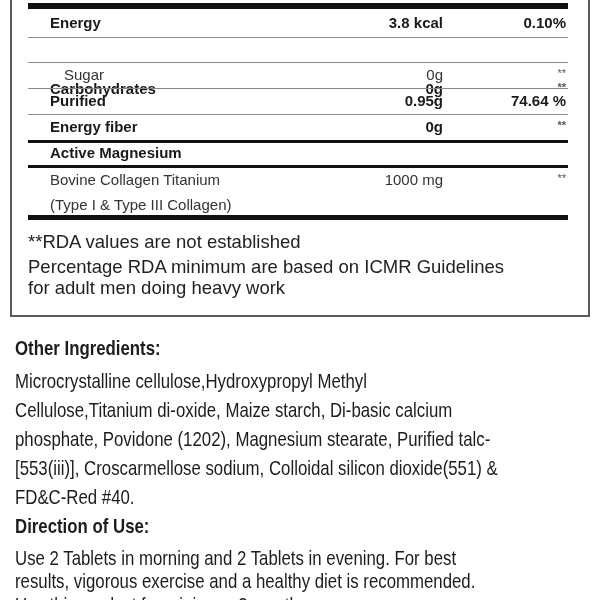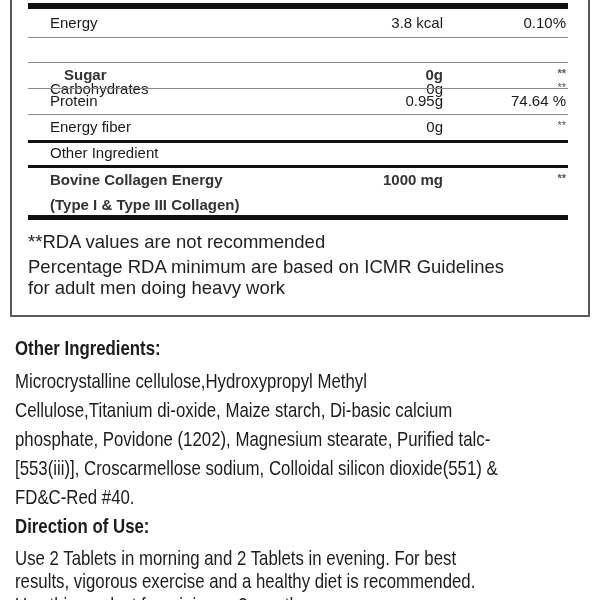--- a/index.html
+++ b/index.html
@@ -6,22 +6,22 @@
   body { width:600px; height:600px; overflow:hidden; background:#fff; position:relative; color:#1a1a1a; font-family:"Liberation Sans", sans-serif; }
   .panel { position:absolute; left:10px; top:-10px; width:576px; height:325px; border:2px solid #5a5a5a; border-top:none; box-sizing:content-box; }
   .bar { position:absolute; left:28px; width:540px; background:#111; }
   .hline { position:absolute; left:28px; width:540px; background:#8a8a8a; height:1px; }
   .hline.med { background:#111; height:3px; }
   .row { position:absolute; left:28px; width:540px; height:24px; font-size:15px; line-height:24px; }
   .row .name { position:absolute; left:22px; top:0; white-space:nowrap; }
   .row .val { position:absolute; right:125px; top:0; text-align:center; white-space:nowrap; }
   .row .pct { position:absolute; right:2px; top:0; text-align:center; white-space:nowrap; }
   .row .pct.ast { font-size:11px; color:#555; letter-spacing:0px; top:-2px; }
-  .b { font-weight:normal; }
-  .reg { font-weight:bold; color:#333; }
+  .b { font-weight:bold; }
+  .reg { font-weight:normal; color:#333; }
   .indent { left:36px !important; }
   .note { position:absolute; left:28px; font-size:18.5px; line-height:25px; color:#222; white-space:nowrap; }
   .cond { font-family:"Liberation Sans", sans-serif; transform-origin:0 0; transform:scaleX(0.80); white-space:nowrap; position:absolute; left:15px; color:#1c1c1c; }
   .h2 { font-weight:bold; font-size:21px; }
   .body-line { font-size:21px; }
 </style>
 </head>
 <body>
 
 <div class="panel"></div>
@@ -43,50 +43,50 @@
 <div class="hline" style="top:62px;"></div>
 
 <div class="row reg" style="top:63px;">
   <span class="name indent">Sugar</span>
   <span class="val">0g</span>
   <span class="pct ast">**</span>
 </div>
 <div class="hline" style="top:88px;"></div>
 
 <div class="row b" style="top:89px;">
-  <span class="name">Protein</span>
+  <span class="name">Purified</span>
   <span class="val">0.95g</span>
   <span class="pct">74.64 %</span>
 </div>
 <div class="hline" style="top:114px;"></div>
 
 <div class="row b" style="top:115px;">
   <span class="name">Energy fiber</span>
   <span class="val">0g</span>
   <span class="pct ast">**</span>
 </div>
 <div class="hline med" style="top:140px;"></div>
 
 <div class="row b" style="top:141px;">
-  <span class="name">Other Ingredient</span>
+  <span class="name">Active Magnesium</span>
 </div>
 <div class="hline med" style="top:165px;"></div>
 
 <div class="row reg" style="top:168px;">
-  <span class="name">Bovine Collagen Energy</span>
+  <span class="name">Bovine Collagen Titanium</span>
   <span class="val">1000 mg</span>
   <span class="pct ast">**</span>
 </div>
 <div class="row reg" style="top:193px;">
   <span class="name">(Type I &amp; Type III Collagen)</span>
 </div>
 
 <div class="bar" style="top:215px;height:5px;"></div>
 
-<div class="note" style="top:229px;">**RDA values are not recommended</div>
+<div class="note" style="top:229px;">**RDA values are not established</div>
 <div class="note" style="top:254px;">Percentage RDA minimum are based on ICMR Guidelines</div>
 <div class="note" style="top:275px;">for adult men doing heavy work</div>
 
 <div class="cond h2" style="top:336px;">Other Ingredients:</div>
 <div class="cond body-line" style="top:369px;">Microcrystalline cellulose,Hydroxypropyl Methyl</div>
 <div class="cond body-line" style="top:398px;">Cellulose,Titanium di-oxide, Maize starch, Di-basic calcium</div>
 <div class="cond body-line" style="top:427px;">phosphate, Povidone (1202), Magnesium stearate, Purified talc-</div>
 <div class="cond body-line" style="top:456px;">[553(iii)], Croscarmellose sodium, Colloidal silicon dioxide(551) &amp;</div>
 <div class="cond body-line" style="top:485px;">FD&amp;C-Red #40.</div>
 

